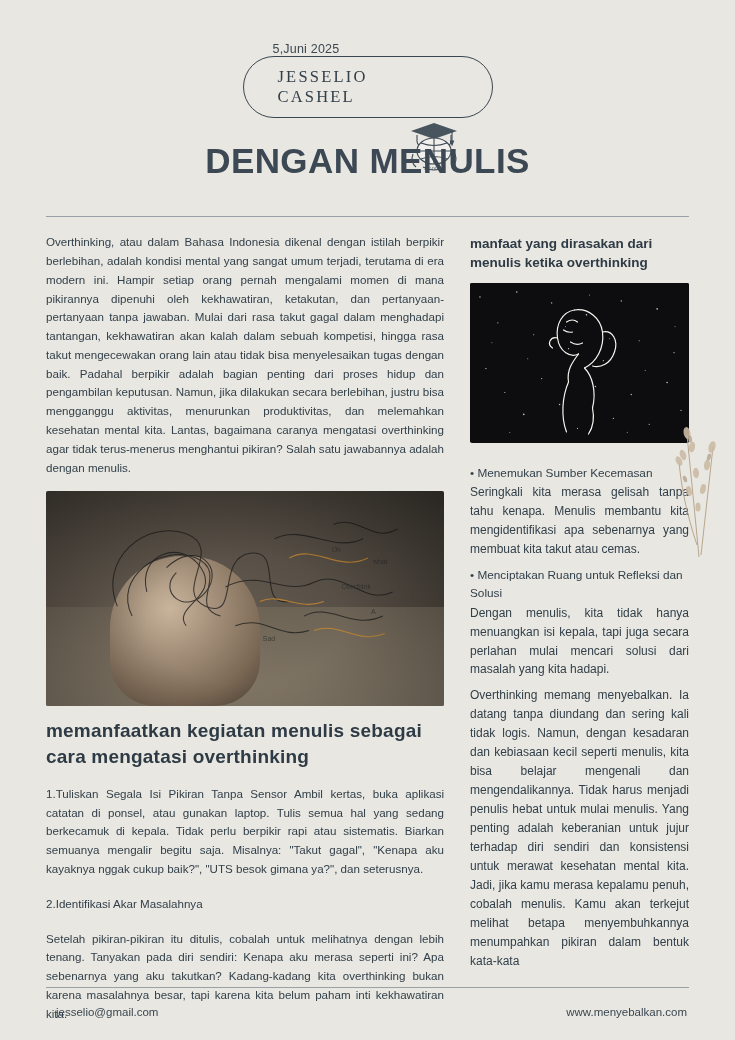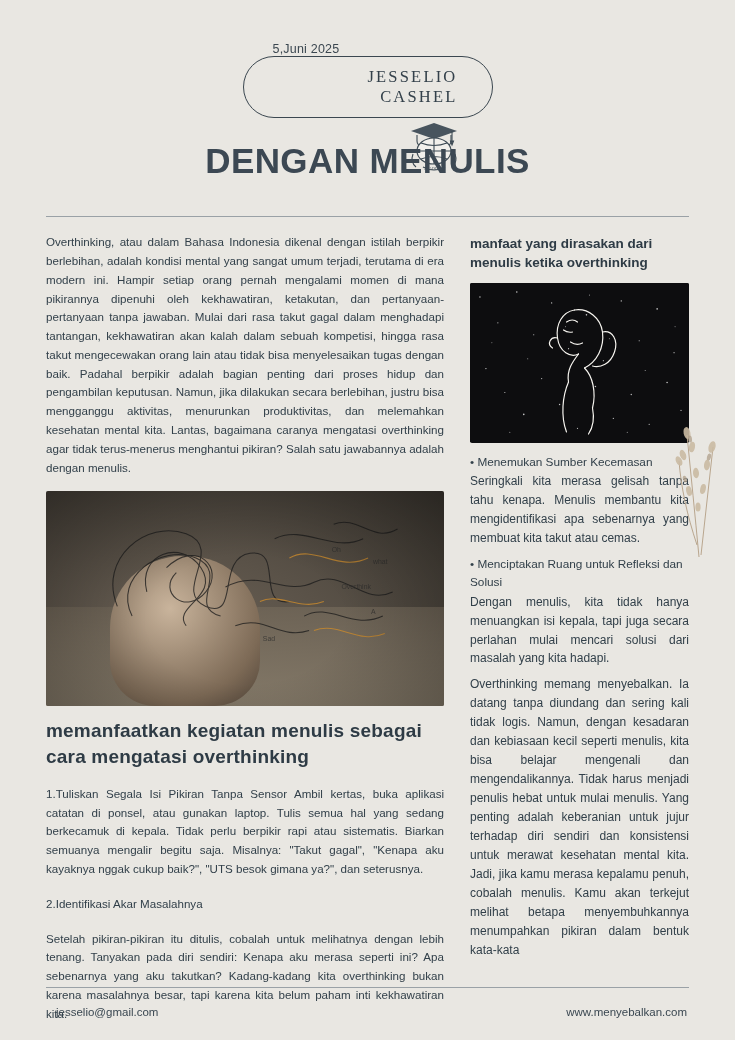--- a/index.html
+++ b/index.html
@@ -34,21 +34,21 @@
   .date {
     font-size: 12.5px;
     color: #3b4750;
     letter-spacing: 0.2px;
     width: 190px;
   }
   .brand-pill {
     border: 1.3px solid #3b4750;
     border-radius: 40px;
     padding: 10px 34px;
-    text-align: right;
+    text-align: left;
     line-height: 1.22;
     min-width: 180px;
   }
   .brand-pill .l1, .brand-pill .l2 {
     font-family: "Liberation Serif", serif;
     font-size: 16.5px;
     letter-spacing: 2.2px;
     color: #33404a;
     display: block;
   }
@@ -173,21 +173,21 @@
   .photo2 .figure {
     position: absolute;
     left: 50%;
     top: 8%;
     transform: translateX(-50%);
     width: 115px;
     height: 140px;
   }
 
   .bullets {
-    margin-top: 10px;
+    margin-top: 21px;
   }
   .bullet-title {
     font-size: 11.8px;
     line-height: 1.55;
     color: #32404a;
     margin: 0 0 1px 0;
   }
   .bullet-body {
     font-size: 12px;
     line-height: 1.58;

